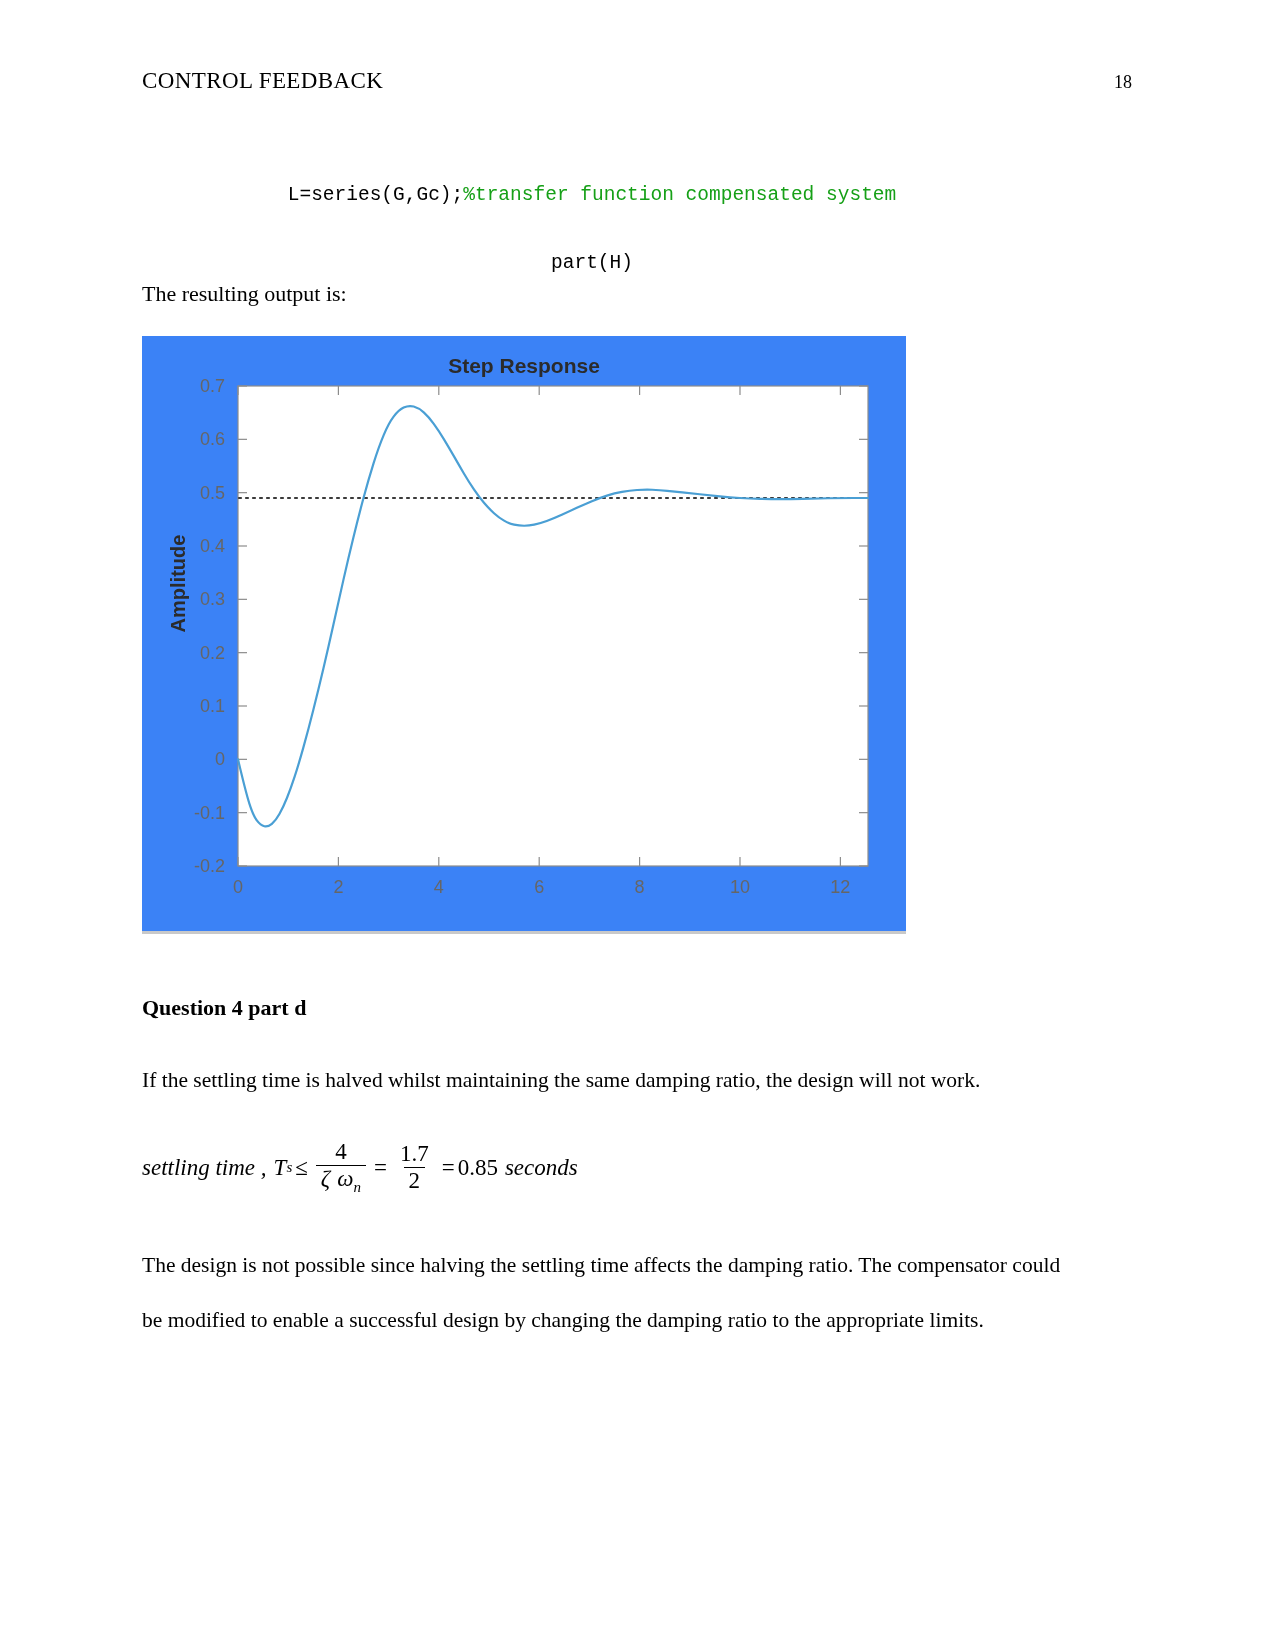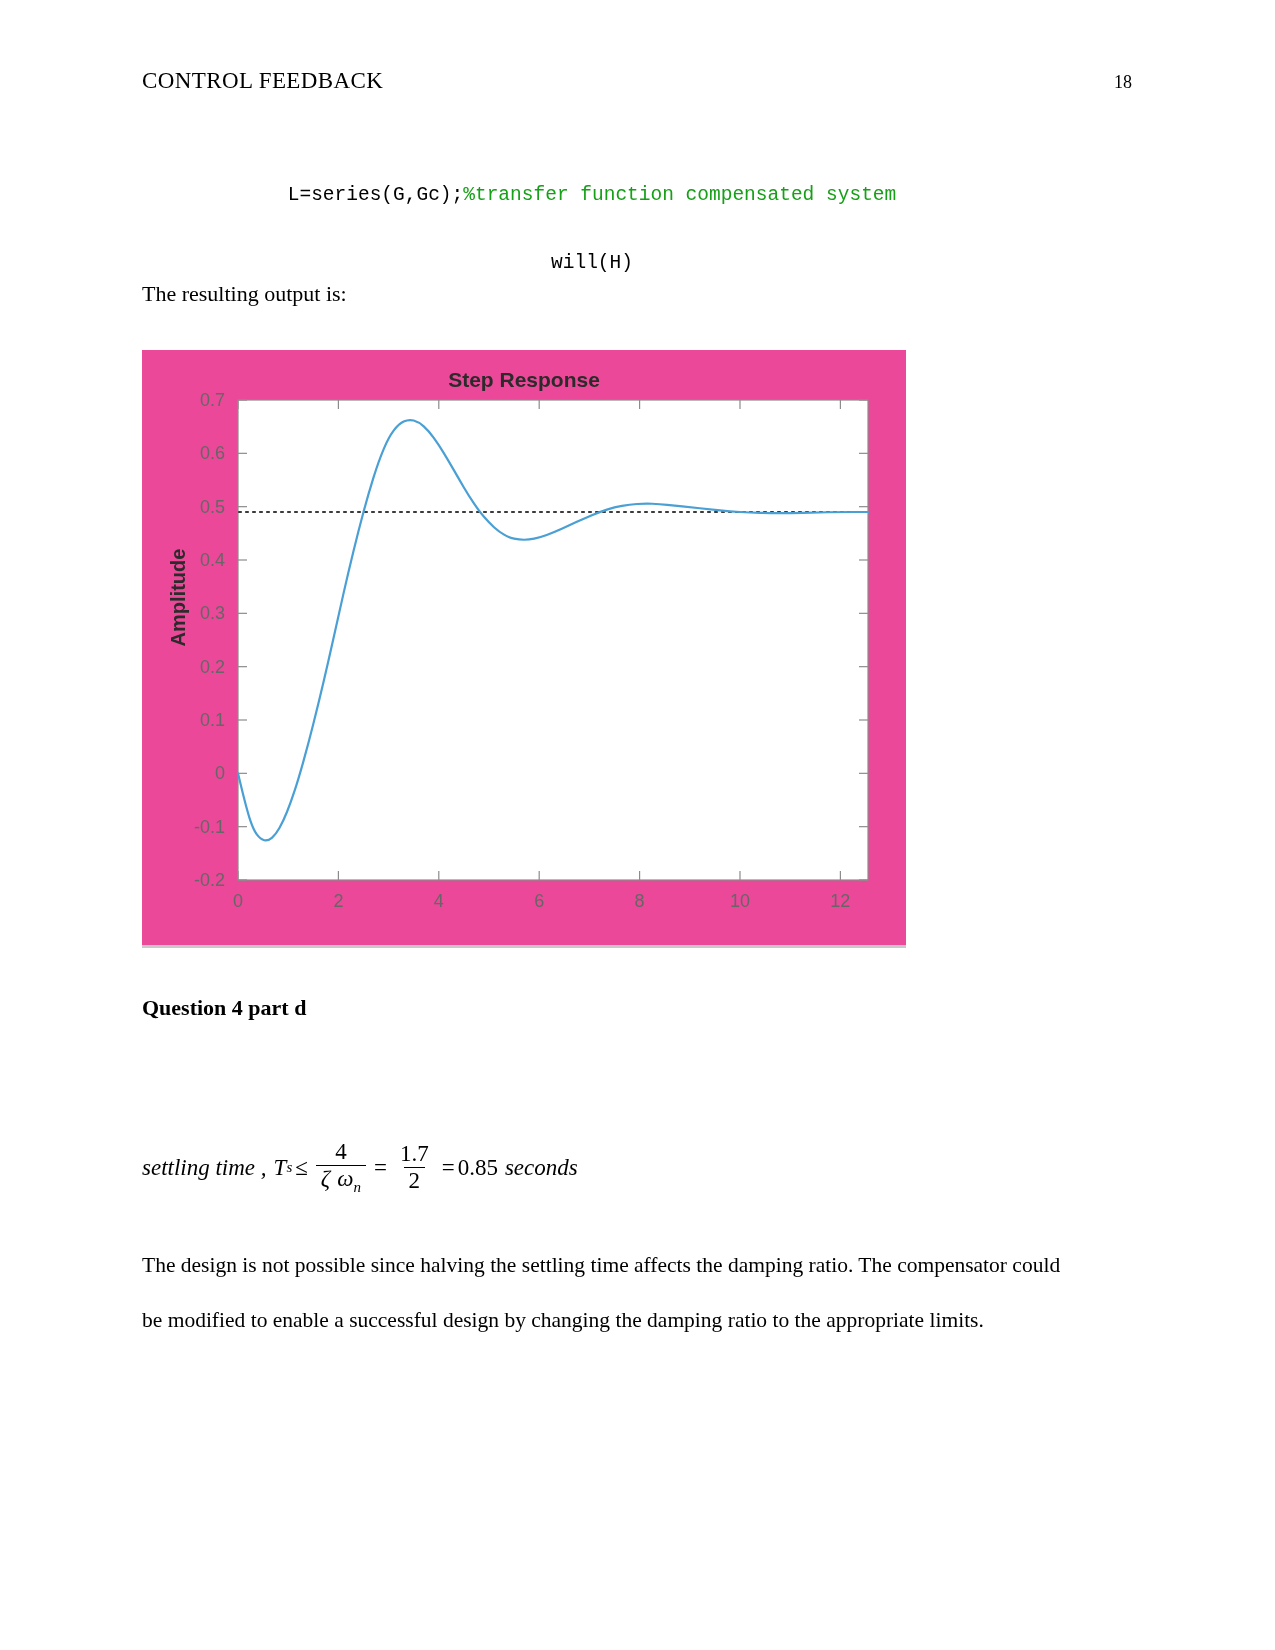--- a/index.html
+++ b/index.html
@@ -73,24 +73,24 @@
     font-family: "Liberation Serif", serif;
     font-weight: normal;
     font-size: 22px;
     color: #000;
   }
 
   
   .figure {
     position: absolute;
     left: 142px;
-    top: 350px;
+    top: 336px;
     width: 764px;
     height: 598px;
-    background: #ec4899;
+    background: #3b82f6;
     border-bottom: 3px solid #c9c9c9;
     box-sizing: border-box;
   }
   .fig-title {
     position: absolute;
     left: 0; right: 0;
     top: 18px;
     text-align: center;
     font-family: "Liberation Sans", sans-serif;
     font-weight: bold;
@@ -201,21 +201,21 @@
 
 <div class="page">
 
   <div class="header">
     <span class="header-title">CONTROL FEEDBACK</span>
     <span class="header-pageno">18</span>
   </div>
 
   <div class="codeblock">
     <div class="codeline"><span>L=series(G,Gc);</span><span class="code-comment">%transfer function compensated system</span></div>
-    <div class="codeline"><span>will(H)</span><span class="code-comment"></span></div>
+    <div class="codeline"><span>part(H)</span><span class="code-comment"></span></div>
   </div>
 
   <div class="leadin">The resulting output is:</div>
 
   <div class="figure">
     <div class="fig-title">Step Response</div>
     <div class="fig-ylabel">Amplitude</div>
 
     <svg class="plot-svg" viewBox="0 0 764 598">
 
@@ -278,20 +278,21 @@
         </g>
 
       <line id="ref-line" stroke-dasharray="2 5" stroke-width="2.2" stroke-linecap="round" x1="97" x2="725" y1="162" y2="162" stroke="#3a3a3a"></line>
 
       <path id="curve" fill="none" stroke-width="2.2" stroke-linejoin="round" stroke-linecap="round" d="M 96.00 423.33 Q 103.53 455.33 107.29 467.33 Q 111.06 479.33 114.82 484.40 Q 118.59 489.47 122.35 490.27 Q 126.12 491.07 129.88 487.87 Q 133.65 484.67 137.41 478.00 Q 141.18 471.33 144.94 462.00 Q 148.71 452.67 152.47 441.20 Q 156.24 429.73 161.26 411.87 Q 166.28 394.00 171.30 374.00 Q 176.32 354.00 181.34 332.67 Q 186.36 311.33 191.38 288.67 Q 196.40 266.00 201.42 243.87 Q 206.44 221.73 211.46 201.20 Q 216.48 180.67 221.50 162.00 Q 226.52 143.33 231.54 127.33 Q 236.56 111.33 241.58 99.33 Q 246.60 87.33 251.62 80.67 Q 256.64 74.00 261.66 71.60 Q 266.68 69.20 271.70 70.53 Q 276.72 71.87 281.74 76.40 Q 286.76 80.93 291.78 87.87 Q 296.80 94.80 301.82 103.07 Q 306.84 111.33 311.86 120.13 Q 316.88 128.93 321.90 137.47 Q 326.92 146.00 331.94 153.47 Q 336.96 160.93 341.98 166.80 Q 347.00 172.67 352.02 177.20 Q 357.04 181.73 362.06 184.67 Q 367.08 187.60 372.10 188.67 Q 377.12 189.73 382.14 189.73 Q 387.16 189.73 392.18 188.67 Q 397.20 187.60 404.73 184.93 Q 412.25 182.27 419.78 178.80 Q 427.31 175.33 434.84 171.87 Q 442.37 168.40 449.90 165.20 Q 457.43 162.00 464.96 159.60 Q 472.49 157.20 480.02 155.87 Q 487.55 154.53 495.08 154.00 Q 502.61 153.47 510.14 153.73 Q 517.67 154.00 525.20 154.80 Q 532.73 155.60 540.26 156.40 Q 547.79 157.20 557.83 158.27 Q 567.87 159.33 577.91 160.40 Q 587.95 161.47 597.99 162.00 Q 608.03 162.53 618.07 162.80 Q 628.11 163.07 638.15 163.07 Q 648.19 163.07 660.74 162.80 Q 673.29 162.53 685.84 162.27 Q 698.39 162.00 712.20 162.00 L 726.00 162.00" stroke="#4a9fd4"></path>
     </svg>
   </div>
 
   <div class="qheading">Question 4 part d</div>
 
+  <div class="para para-1">If the settling time is halved whilst maintaining the same damping ratio, the design will not work.</div>
 
   <div class="equation">
     <span class="eq-part">settling time ,</span>
     <span class="sp"></span>
     <span class="eq-part">T</span>
       <span class="eq-sub">s</span>
     <span class="op">≤</span>
     <span class="frac">
       <span class="num">4</span>
       <span class="den"><span>ζ</span><span class="sp"></span><span>ω</span><span class="eq-sub">n</span></span>

